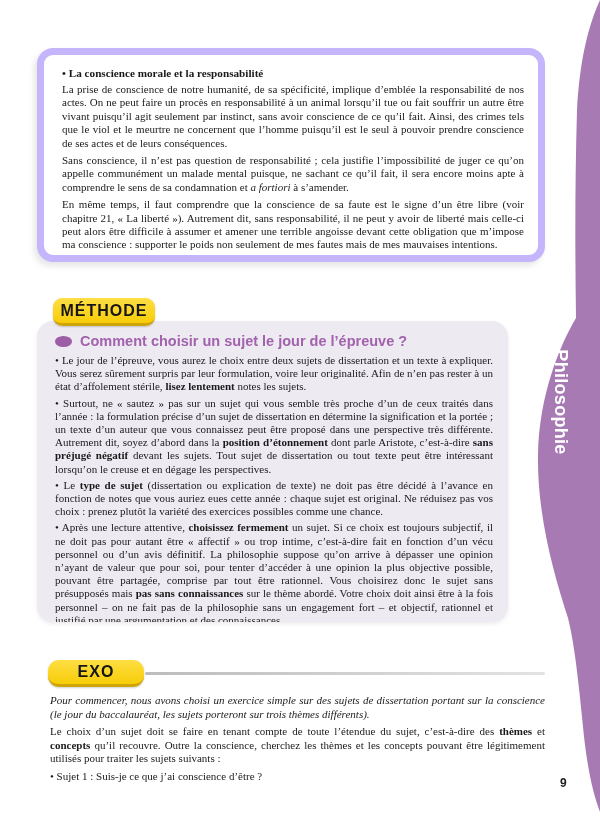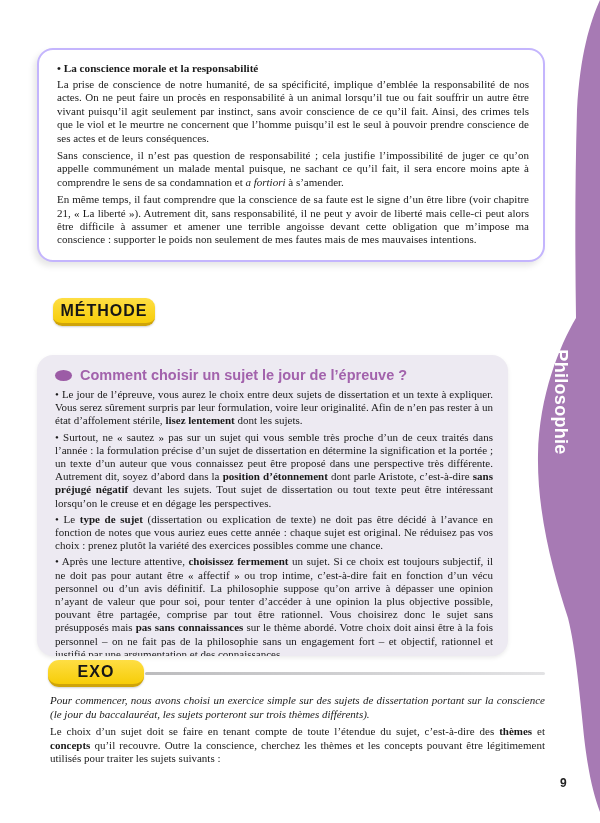--- a/index.html
+++ b/index.html
@@ -11,21 +11,21 @@
   .side-band{position:absolute;top:0;right:0;width:70px;height:823px;}
   .side-label{
     position:absolute;left:560px;top:402px;
     transform:translate(-50%,-50%) rotate(90deg);
     font-family:"Liberation Sans",sans-serif;font-weight:bold;font-size:18px;
     color:#ffffff;white-space:nowrap;letter-spacing:.3px;
   }
   
   .intro-box{
     position:absolute;left:37px;top:48px;width:508px;height:214px;box-sizing:border-box;
-    background:#ffffff;border:2px solid #c4b5fd;border-radius:16px;
+    background:#ffffff;border:7px solid #c4b5fd;border-radius:16px;
     box-shadow:-3px 4px 6px rgba(0,0,0,.10);
     padding:11px 14px 0 18px;overflow:hidden;
   }
   .intro-box h3{
     margin:0 0 3px 0;font-size:11.2px;line-height:14px;font-weight:bold;
     font-family:"Liberation Serif",serif;
   }
   .body-p{
     margin:0 0 4px 0;font-size:11px;line-height:13.4px;text-align:justify;
   }
@@ -37,21 +37,21 @@
     font-family:"Liberation Sans",sans-serif;font-weight:bold;font-size:16px;
     color:#161616;letter-spacing:1px;text-align:center;
     display:flex;align-items:center;justify-content:center;
     box-shadow:0 1px 2px rgba(0,0,0,.18);z-index:3;
   }
   .methode-badge{left:53px;top:298px;width:102px;height:28px;}
   
   .methode-box{
     position:absolute;left:37px;top:321px;width:471px;height:301px;box-sizing:border-box;
     background:#edeaf2;border-radius:16px;box-shadow:0 2px 4px rgba(0,0,0,.08);
-    padding:12px 15px 0 18px;overflow:hidden;margin-top:34px;
+    padding:12px 15px 0 18px;overflow:hidden;
   }
   .m-heading{
     display:flex;align-items:center;gap:8px;margin:0 0 5px 0;
     font-family:"Liberation Sans",sans-serif;font-weight:bold;font-size:14.5px;
     color:#a262ac;
   }
   .bullet-ellipse{
     width:17px;height:11px;border-radius:50%;background:#9c5ca6;flex:0 0 auto;
   }
   .methode-box .body-p{margin-bottom:3px;line-height:13.2px;}
@@ -99,31 +99,32 @@
     <p class="body-p"><span>En même temps, il faut comprendre que la conscience de sa faute est le signe d’un être libre (voir chapitre 21, « La liberté »). Autrement dit, sans responsabilité, il ne peut y avoir de liberté mais celle-ci peut alors être difficile à assumer et amener une terrible angoisse devant cette obligation que m’impose ma conscience : supporter le poids non seulement de mes fautes mais de mes mauvaises intentions.</span></p>
   </section>
 
   <div class="badge methode-badge">MÉTHODE</div>
 
   <section class="methode-box">
     <div class="m-heading">
       <span class="bullet-ellipse"></span>
       <span>Comment choisir un sujet le jour de l’épreuve ?</span>
     </div>
-    <p class="body-p"><span>• Le jour de l’épreuve, vous aurez le choix entre deux sujets de dissertation et un texte à expliquer. Vous serez sûrement surpris par leur formulation, voire leur originalité. Afin de n’en pas rester à un état d’affolement stérile, </span><span style="font-weight: bold;">lisez lentement</span><span> dont les sujets.</span></p>
+    <p class="body-p"><span>• Le jour de l’épreuve, vous aurez le choix entre deux sujets de dissertation et un texte à expliquer. Vous serez sûrement surpris par leur formulation, voire leur originalité. Afin de n’en pas rester à un état d’affolement stérile, </span><span style="font-weight: bold;">lisez lentement</span><span> notes les sujets.</span></p>
     <p class="body-p"><span>• Surtout, ne « sautez » pas sur un sujet qui vous semble très proche d’un de ceux traités dans l’année : la formulation précise d’un sujet de dissertation en détermine la signification et la portée ; un texte d’un auteur que vous connaissez peut être proposé dans une perspective très différente. Autrement dit, soyez d’abord dans la </span><span style="font-weight: bold;">position d’étonnement</span><span> dont parle Aristote, c’est-à-dire </span><span style="font-weight: bold;">sans préjugé négatif</span><span> devant les sujets. Tout sujet de dissertation ou tout texte peut être intéressant lorsqu’on le creuse et en dégage les perspectives.</span></p>
     <p class="body-p"><span>• Le </span><span style="font-weight: bold;">type de sujet</span><span> (dissertation ou explication de texte) ne doit pas être décidé à l’avance en fonction de notes que vous auriez eues cette année : chaque sujet est original. Ne réduisez pas vos choix : prenez plutôt la variété des exercices possibles comme une chance.</span></p>
     <p class="body-p"><span>• Après une lecture attentive, </span><span style="font-weight: bold;">choisissez fermement</span><span> un sujet. Si ce choix est toujours subjectif, il ne doit pas pour autant être « affectif » ou trop intime, c’est-à-dire fait en fonction d’un vécu personnel ou d’un avis définitif. La philosophie suppose qu’on arrive à dépasser une opinion n’ayant de valeur que pour soi, pour tenter d’accéder à une opinion la plus objective possible, pouvant être partagée, comprise par tout être rationnel. Vous choisirez donc le sujet sans présupposés mais </span><span style="font-weight: bold;">pas sans connaissances</span><span> sur le thème abordé. Votre choix doit ainsi être à la fois personnel – on ne fait pas de la philosophie sans un engagement fort – et objectif, rationnel et justifié par une argumentation et des connaissances.</span></p>
   </section>
 
   <div class="exo-row">
     <div class="badge exo-badge">EXO</div>
     <div class="exo-line"></div>
   </div>
 
   <div class="bottom-text">
     <p class="body-p italic-p">Pour commencer, nous avons choisi un exercice simple sur des sujets de dissertation portant sur la conscience (le jour du baccalauréat, les sujets porteront sur trois thèmes différents).</p>
     <p class="body-p"><span>Le choix d’un sujet doit se faire en tenant compte de toute l’étendue du sujet, c’est-à-dire des </span><span style="font-weight: bold;">thèmes</span><span> et </span><span style="font-weight: bold;">concepts</span><span> qu’il recouvre. Outre la conscience, cherchez les thèmes et les concepts pouvant être légitimement utilisés pour traiter les sujets suivants :</span></p>
+    <div class="subject-line">• Sujet 1 : Suis-je ce que j’ai conscience d’être ?</div>
   </div>
 
   <div class="page-number">9</div>
 
 </div>
 
 </body></html>

